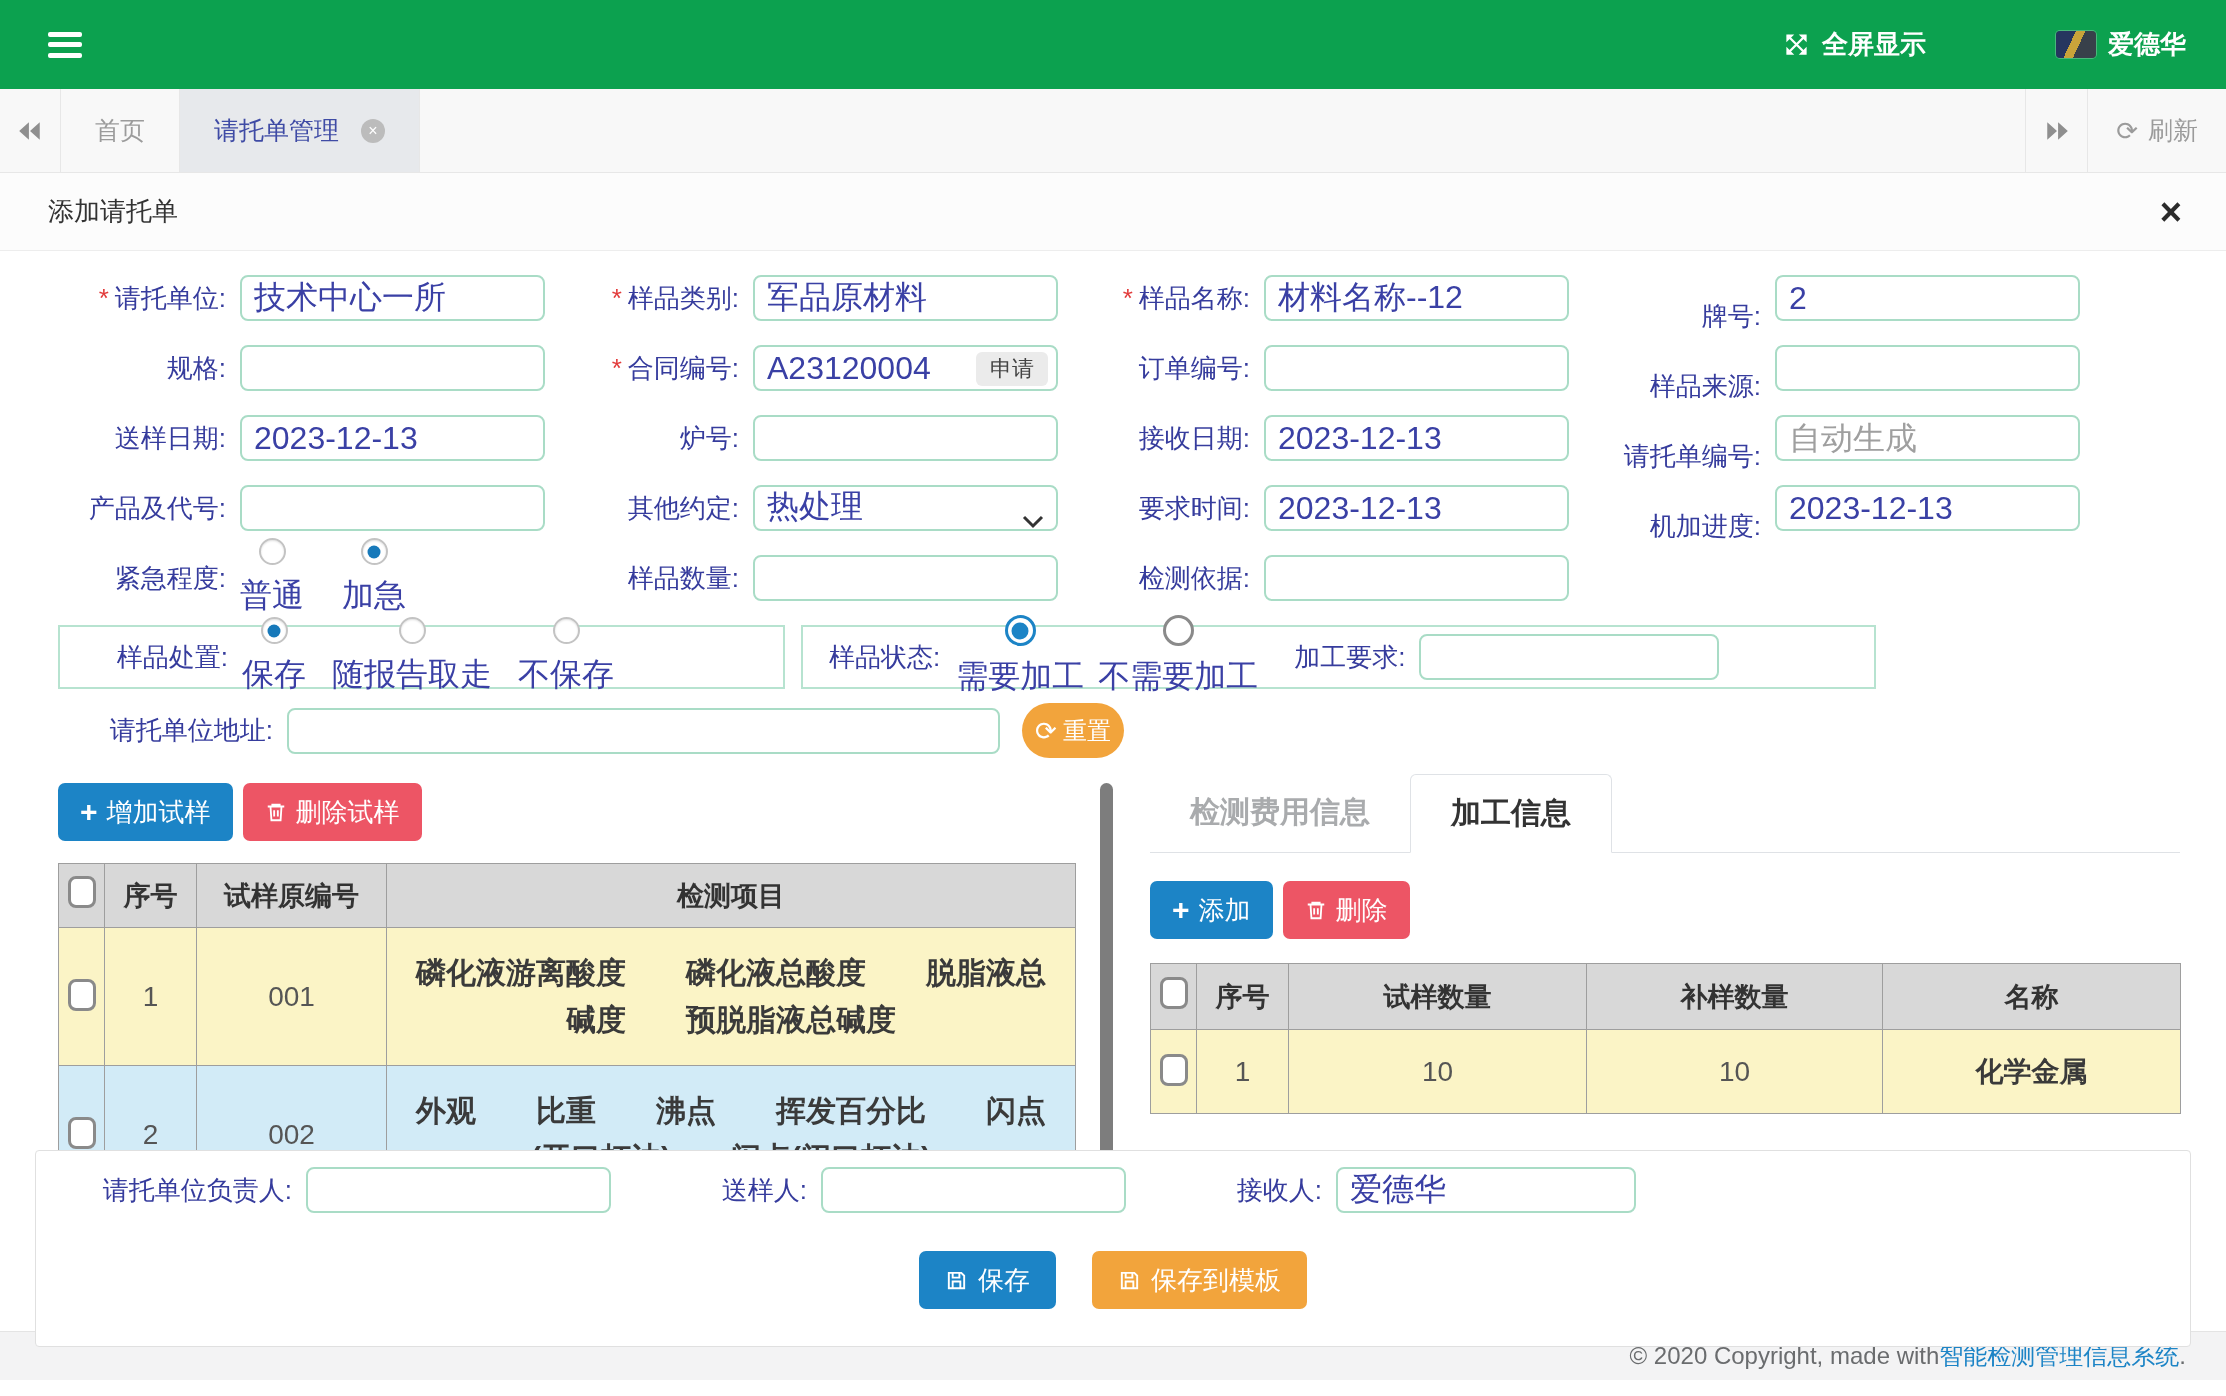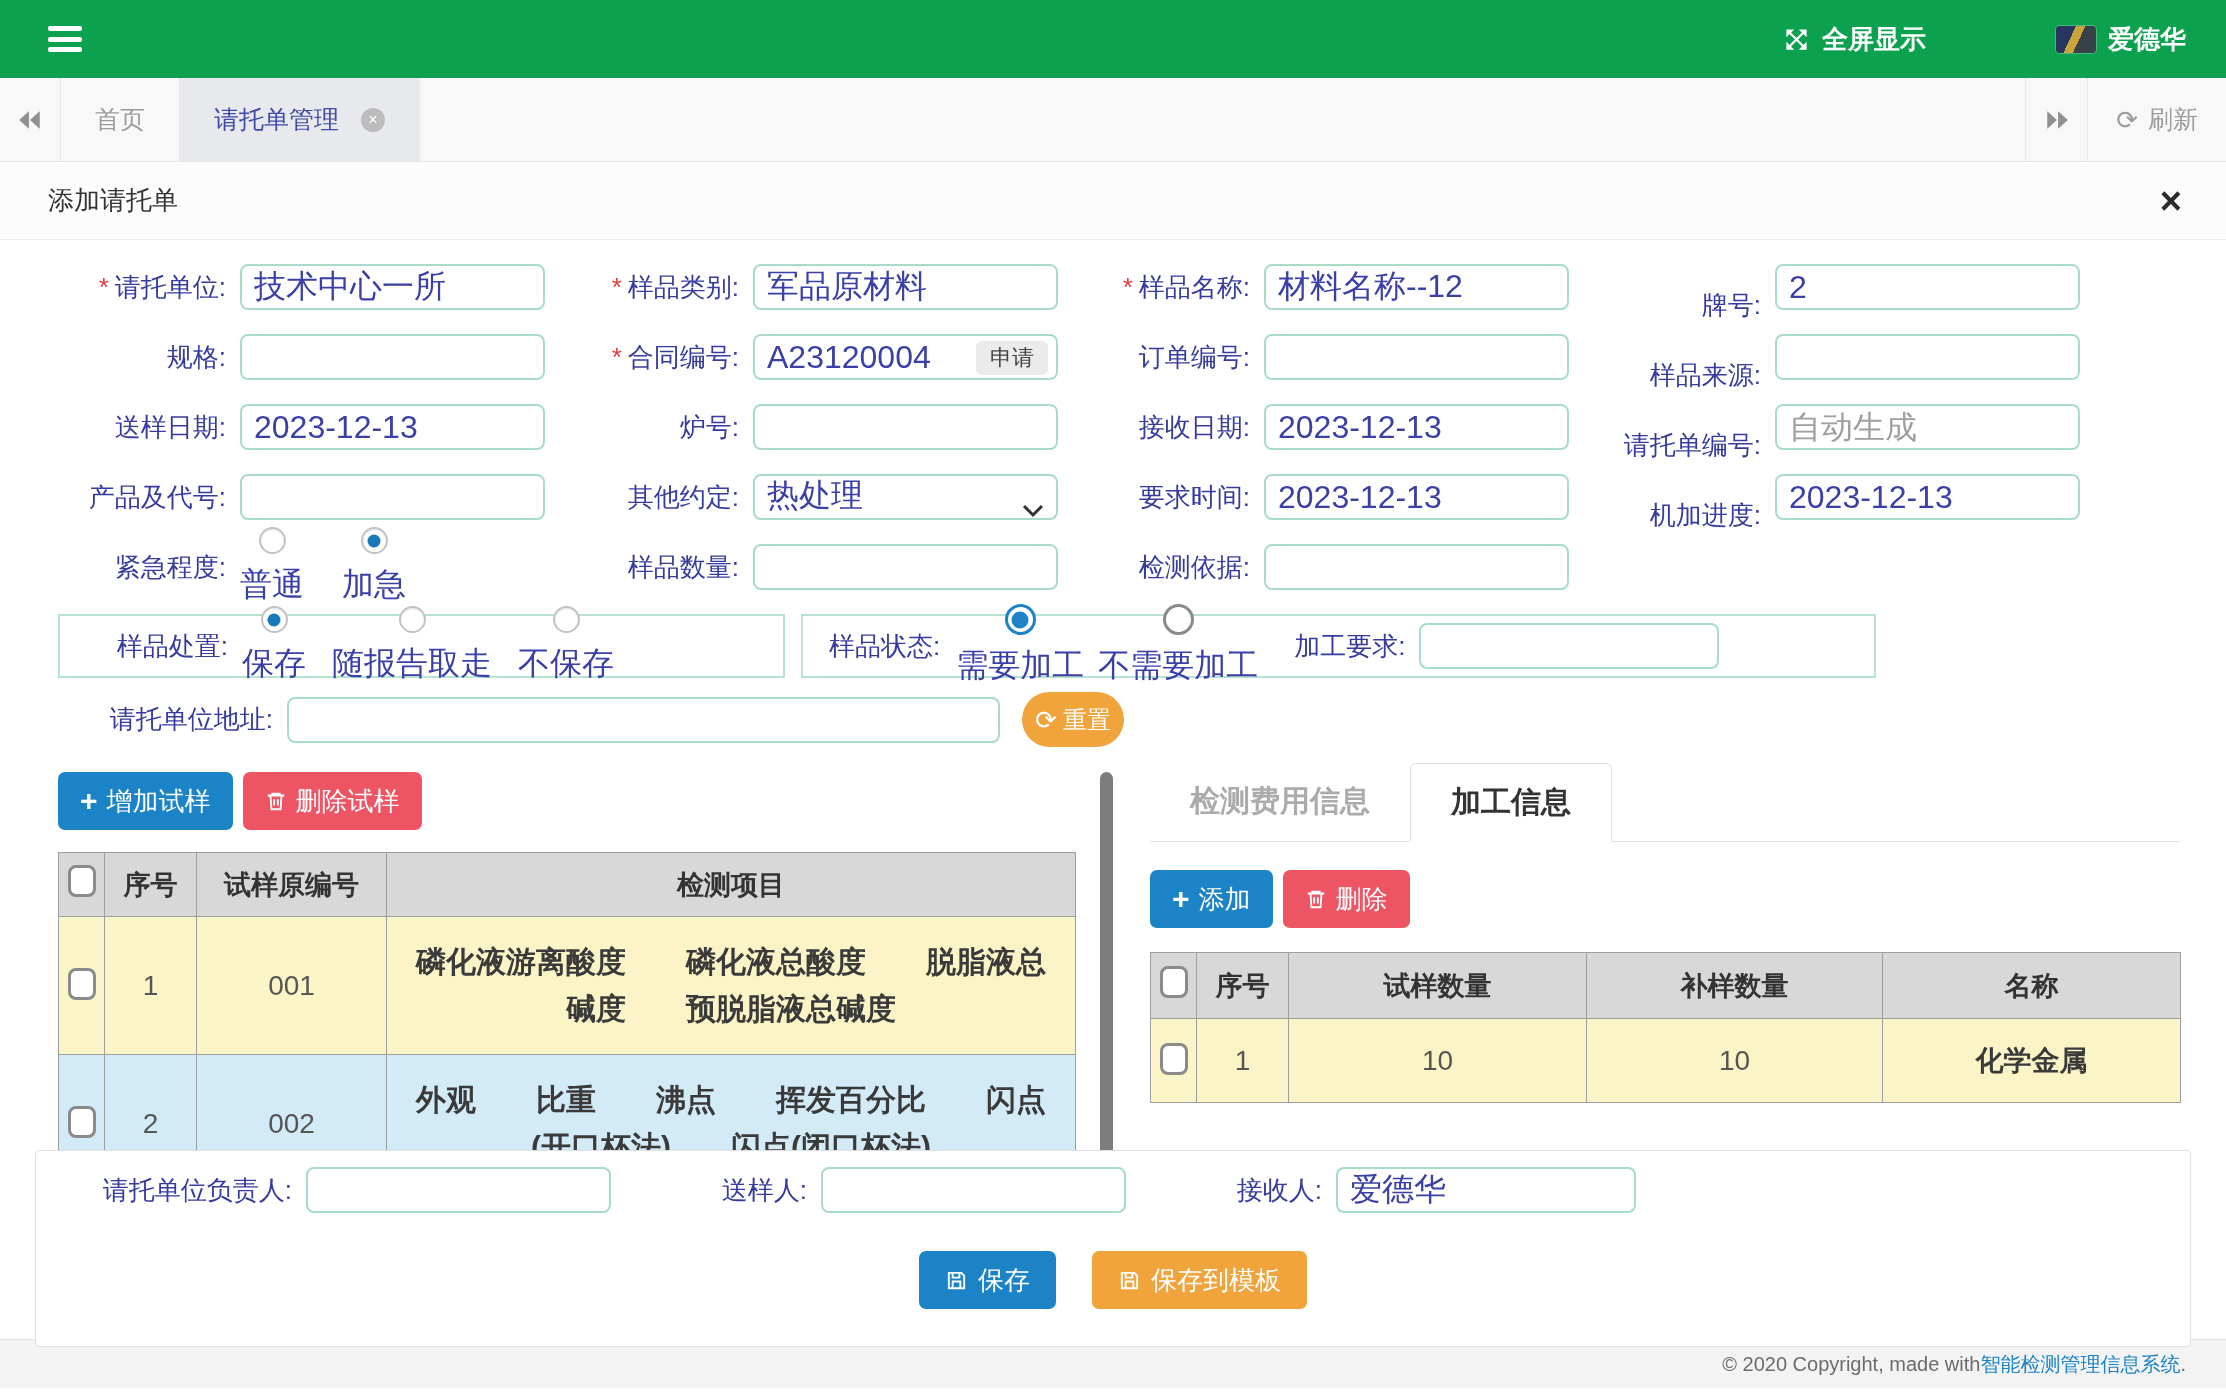--- a/index.html
+++ b/index.html
@@ -13,21 +13,21 @@
     --ylw:#fbf4c6;
     --cyan:#d2ebf7;
     --tblBorder:#9e9e9e;
     --hdrGray:#d8d8d8;
   }
   *{box-sizing:border-box;margin:0;padding:0;}
   body{margin:0;background:#f3f3f4;font-family:"Liberation Sans","DejaVu Sans",sans-serif;}
   .page{width:2226px;height:1396px;position:relative;background:#fff;overflow:hidden;}
 
   
-  .topbar{height:78px;background:var(--green);display:flex;align-items:center;padding:0 40px;}
+  .topbar{height:89px;background:var(--green);display:flex;align-items:center;padding:0 40px;}
   .hamburger{width:34px;height:26px;display:flex;flex-direction:column;justify-content:space-between;cursor:pointer;margin-left:8px;}
   .hamburger i{display:block;height:5px;background:#fff;border-radius:2px;}
   .topbar .spacer{flex:1;}
   .top-item{display:flex;align-items:center;gap:12px;color:#fff;font-size:26px;font-weight:bold;}
   .fullscreen{margin-right:130px;cursor:pointer;}
   .avatar{width:40px;height:27px;border-radius:4px;background:linear-gradient(115deg,#26365f 38%,#c9a43a 38% 56%,#38404a 56%);box-shadow:0 0 0 1px rgba(255,255,255,.25);}
 
   
   .tabbar{height:84px;background:#f8f8f8;display:flex;align-items:stretch;border-bottom:1px solid #e7e7e7;}
   .tb-cell{display:flex;align-items:center;justify-content:center;}
@@ -119,21 +119,21 @@
   .bfields{display:flex;align-items:center;margin-top:16px;}
   .bfields .lbl.bl1{width:270px;}
   .bfields .lbl.bl2{width:210px;}
   .bfields .lbl.bl3{width:210px;}
   .savebar{display:flex;justify-content:center;gap:36px;margin-top:38px;}
   .save-btn{height:58px;border:none;border-radius:7px;color:#fff;font-size:26px;display:flex;align-items:center;justify-content:center;gap:10px;cursor:pointer;padding:0 26px;}
   .save-blue{background:var(--blue);}
   .save-orange{background:var(--orange);}
 
   
-  .footer{position:absolute;left:0;right:0;bottom:8px;height:49px;background:#f3f3f4;border-top:1px solid #e4e4e4;display:flex;align-items:center;justify-content:flex-end;padding-right:40px;font-size:20px;color:#6a6c6e;}
+  .footer{position:absolute;left:0;right:0;bottom:16px;height:49px;background:#f3f3f4;border-top:1px solid #e4e4e4;display:flex;align-items:center;justify-content:flex-end;padding-right:40px;font-size:24px;color:#6a6c6e;}
   .footer a{color:var(--blue);text-decoration:none;cursor:pointer;}
 </style>
 </head>
 <body>
 
 <div class="page">
 
   <header class="topbar">
     <div class="hamburger">
         <i></i>

